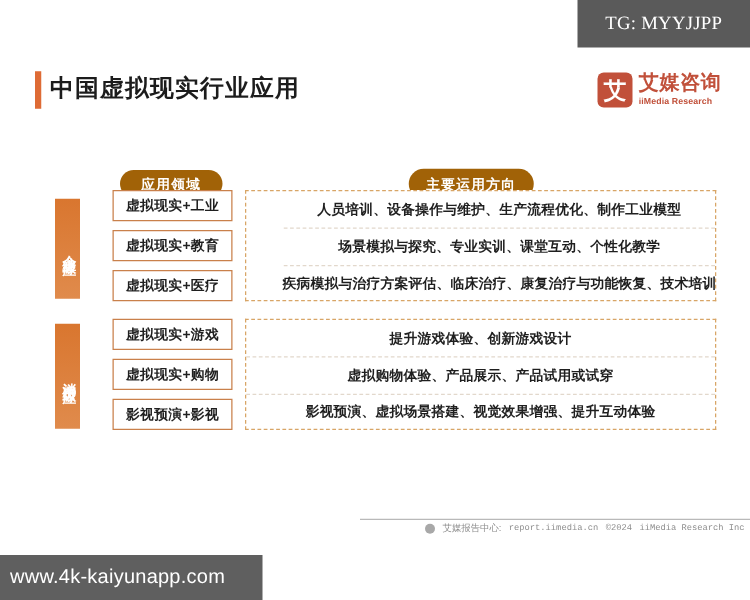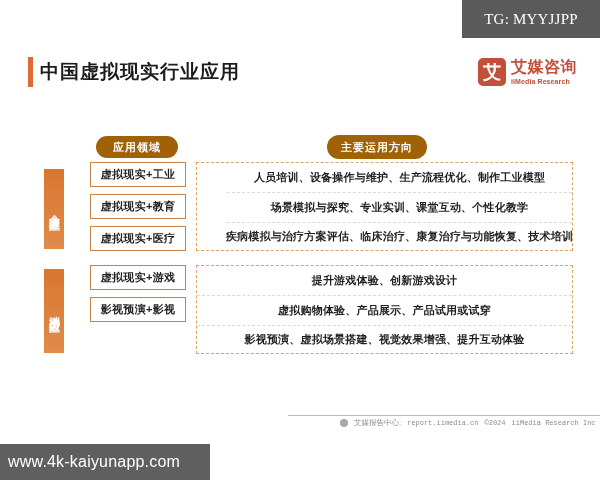--- a/index.html
+++ b/index.html
@@ -103,21 +103,21 @@
     align-items: center;
     justify-content: center;
     white-space: nowrap;
   }
   .pill-left  { left: 96px;  top: 136px; width: 82px;  height: 22px; }
   .pill-right { left: 327px; top: 135px; width: 100px; height: 24px; }
 
   
   .chart {
     position: absolute;
-    left: 0; top: 162px;
+    left: 0; top: 152px;
     width: 533px; height: 196px;
   }
 
   .group {
     position: absolute;
     left: 0;
     width: 600px;
   }
   .group-1 { top: 0px;  height: 96px; }
   .group-2 { top: 103px; height: 93px; }
@@ -266,20 +266,21 @@
         <div class="dir-row">人员培训、设备操作与维护、生产流程优化、制作工业模型</div>
         <div class="dir-row">场景模拟与探究、专业实训、课堂互动、个性化教学</div>
         <div class="dir-row">疾病模拟与治疗方案评估、临床治疗、康复治疗与功能恢复、技术培训</div>
       </div>
     </div>
 
     <div class="group group-2">
       <div class="cat-tab">消费级应</div>
       <div class="domain-col">
         <div class="domain-box">虚拟现实+游戏</div>
+        <div class="domain-box">虚拟现实+购物</div>
         <div class="domain-box">影视预演+影视</div>
       </div>
       <div class="dir-panel">
         <div class="dir-row">提升游戏体验、创新游戏设计</div>
         <div class="dir-row">虚拟购物体验、产品展示、产品试用或试穿</div>
         <div class="dir-row">影视预演、虚拟场景搭建、视觉效果增强、提升互动体验</div>
       </div>
     </div>
 
   </div>

